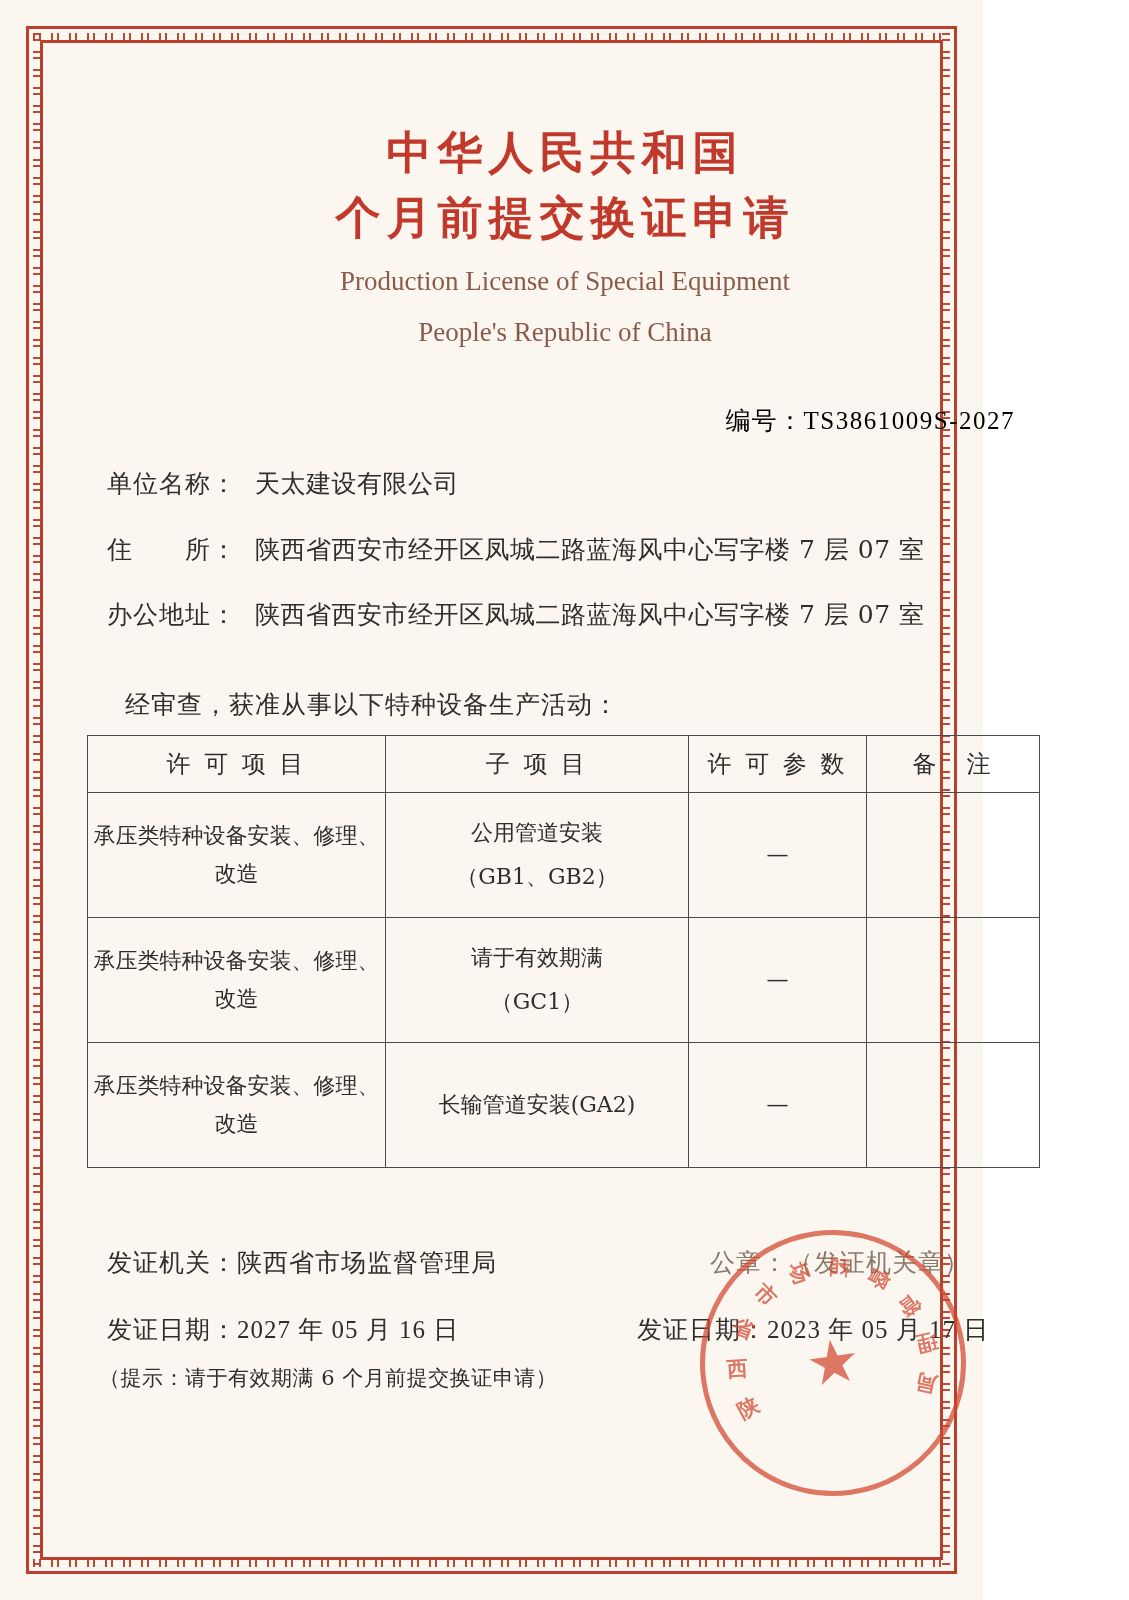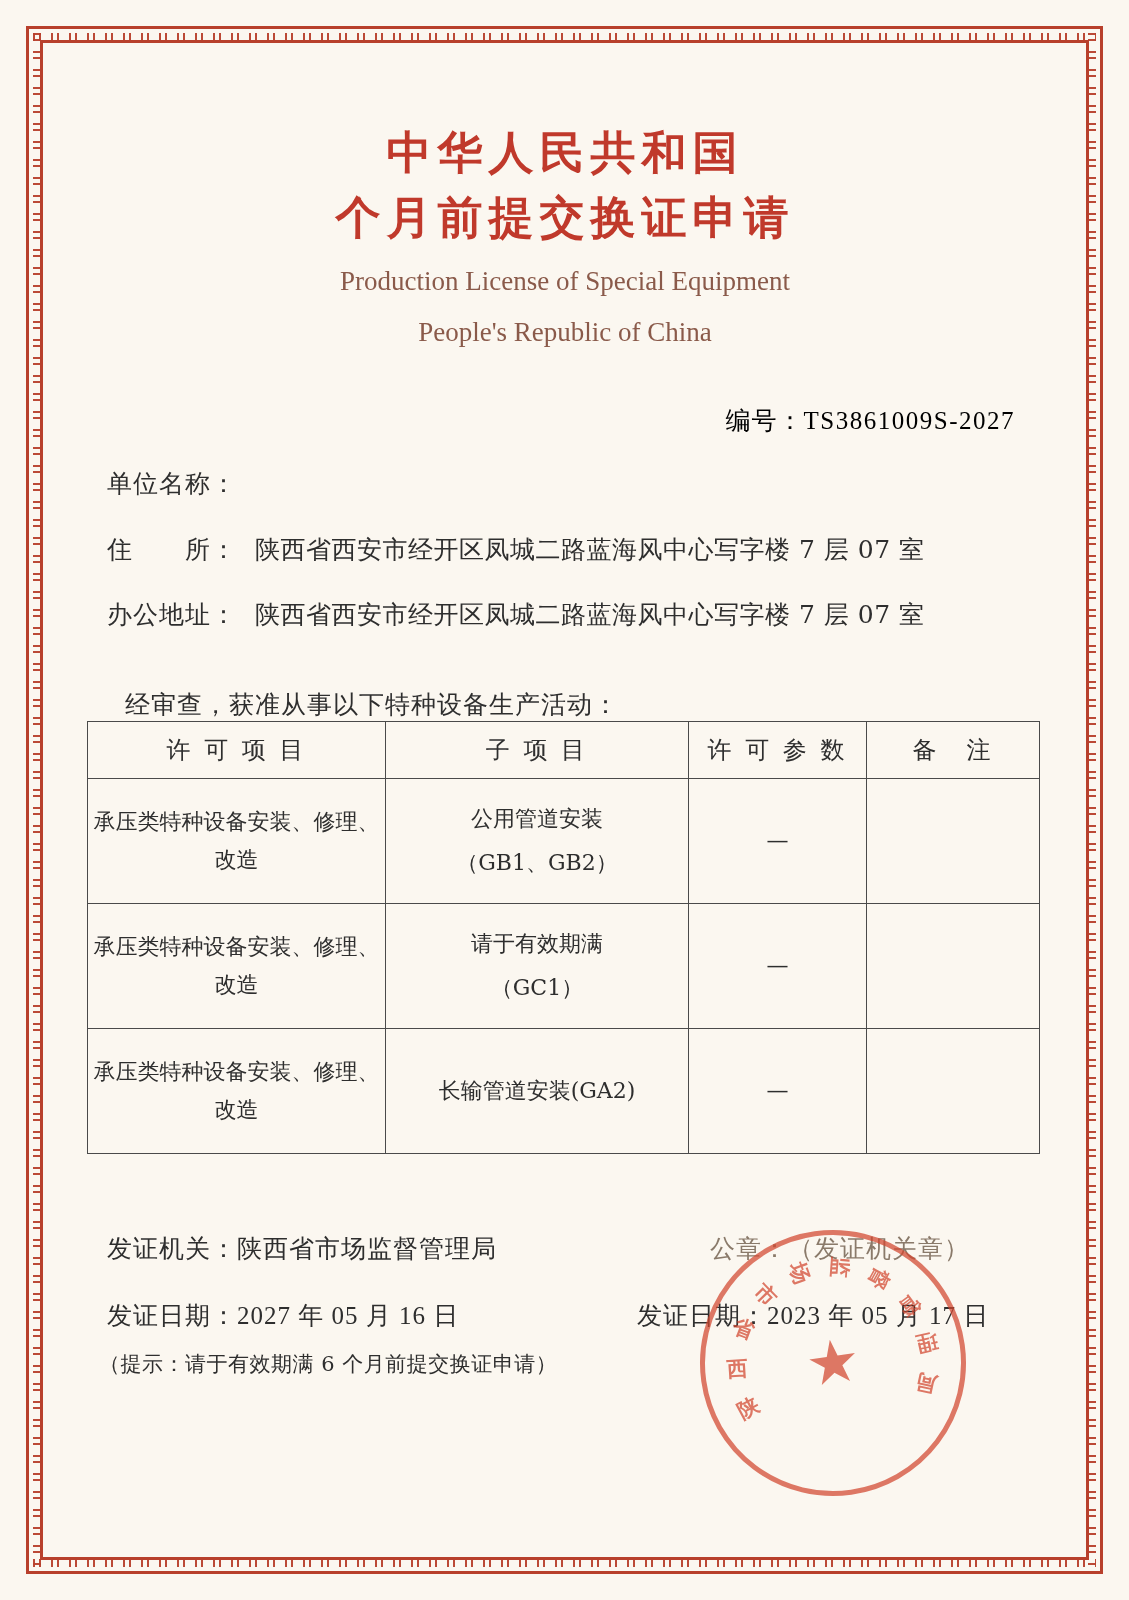--- a/index.html
+++ b/index.html
@@ -8,21 +8,21 @@
     background: #ffffff;
   }
   body {
     width: 1129px;
     height: 1600px;
     font-family: "Liberation Serif", serif;
     overflow: hidden;
   }
   .page {
     position: relative;
-    width: 1129px;
+    width: 983px;
     height: 1600px;
     background: #fbf7f0;
     box-sizing: border-box;
   }
   
   .border-outer {
     position: absolute;
     left: 26px;
     top: 26px;
     right: 26px;
@@ -135,20 +135,21 @@
   .statement {
     margin-top: 54px;
     font-size: 25px;
     font-family: "DejaVu Serif", serif;
     color: #2e2e2e;
     padding-left: 40px;
     letter-spacing: 1px;
   }
 
   table.lic {
+    margin-top: 14px;
     border-collapse: collapse;
     width: 940px;
     margin-left: 2px;
     table-layout: fixed;
   }
   table.lic th, table.lic td {
     border: 1px solid #4a4a4a;
     text-align: center;
     vertical-align: middle;
     font-family: "DejaVu Serif", serif;
@@ -266,20 +267,21 @@
     <div class="title-cn">个月前提交换证申请</div>
     <div class="title-en">Production License of Special Equipment</div>
     <div class="title-en">People's Republic of China</div>
 
     <div class="serial-row">
       <span class="serial-label">编号：</span><span class="serial-value">TS3861009S-2027</span>
     </div>
 
     <div class="field">
       <div class="field-label">单位名称：</div>
+      <div class="field-value">天太建设有限公司</div>
     </div>
 
     <div class="field">
       <div class="field-label spaced">住　　所：</div>
       <div class="field-value">陕西省西安市经开区凤城二路蓝海风中心写字楼 7 层 07 室</div>
     </div>
 
     <div class="field">
       <div class="field-label">办公地址：</div>
       <div class="field-value">陕西省西安市经开区凤城二路蓝海风中心写字楼 7 层 07 室</div>

